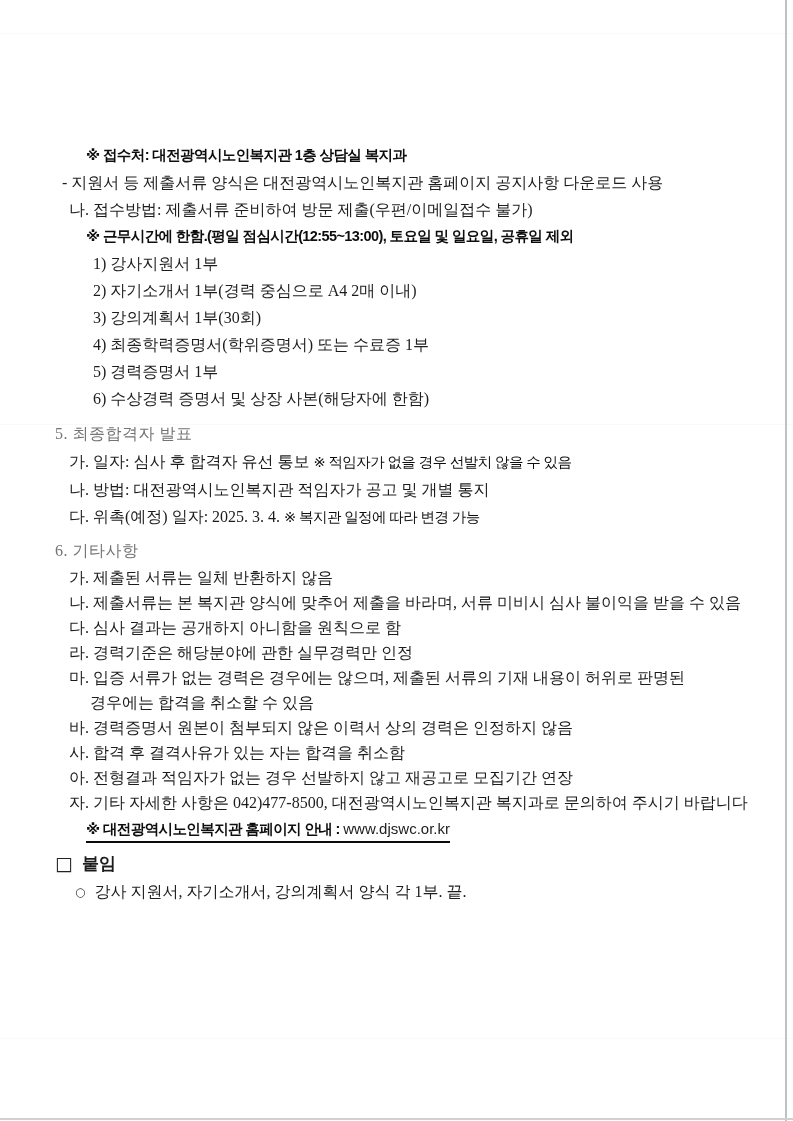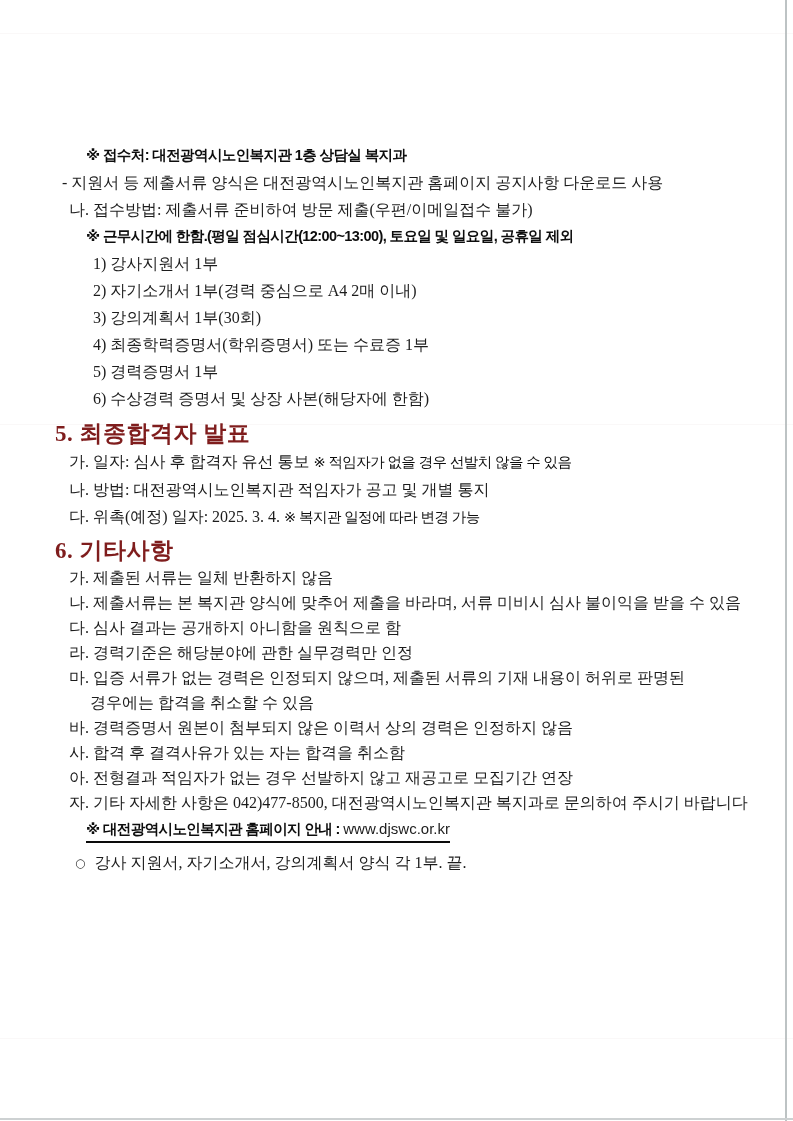--- a/index.html
+++ b/index.html
@@ -49,25 +49,25 @@
   .subnote {
     font-family: "Liberation Sans", "DejaVu Sans", sans-serif;
     font-weight: 700;
     font-size: 12.4px;
     letter-spacing: -0.7px;
     line-height: 24px;
     color: #0d0d0d;
   }
 
   .heading {
-    font-size: 23px;
-    font-weight: 700;
+    font-size: 16px;
+    font-weight: 400;
     line-height: 28px;
     letter-spacing: 0.5px;
-    color: #7f1d1d;
+    color: #737373;
   }
 
   .sec-final { margin-top: 8px; }
   .sec-misc  { margin-top: 6px; }
   .sec-misc .misc-line { line-height: 25px; }
   .sec-attach { margin-top: 6px; }
 
   .em-inline {
     font-family: "Liberation Sans", "DejaVu Sans", sans-serif;
     font-weight: 400;
@@ -118,21 +118,21 @@
   <div class="scan-noise n3"></div>
   <div class="scan-edge-right"></div>
   <div class="scan-edge-bottom"></div>
 
   <div class="content">
 
     <section>
       <div class="line ind-note gothic-bold">※ 접수처: 대전광역시노인복지관 1층 상담실 복지과</div>
       <div class="line ind-dash">- 지원서 등 제출서류 양식은 대전광역시노인복지관 홈페이지 공지사항 다운로드 사용</div>
       <div class="line ind-item">나. 접수방법: 제출서류 준비하여 방문 제출(우편/이메일접수 불가)</div>
-      <div class="line ind-note gothic-bold">※ 근무시간에 한함.(평일 점심시간(12:00~13:00), 토요일 및 일요일, 공휴일 제외</div>
+      <div class="line ind-note gothic-bold">※ 근무시간에 한함.(평일 점심시간(12:55~13:00), 토요일 및 일요일, 공휴일 제외</div>
       <div class="line ind-num">1) 강사지원서 1부</div>
       <div class="line ind-num">2) 자기소개서 1부(경력 중심으로 A4 2매 이내)</div>
       <div class="line ind-num">3) 강의계획서 1부(30회)</div>
       <div class="line ind-num">4) 최종학력증명서(학위증명서) 또는 수료증 1부</div>
       <div class="line ind-num">5) 경력증명서 1부</div>
       <div class="line ind-num">6) 수상경력 증명서 및 상장 사본(해당자에 한함)</div>
     </section>
 
     <section class="sec-final">
       <h2 class="line ind-head heading">5. 최종합격자 발표</h2>
@@ -144,31 +144,34 @@
         <span>다. 위촉(예정) 일자: 2025. 3. 4. </span><span class="em-inline">※ 복지관 일정에 따라 변경 가능</span>
       </div>
     </section>
 
     <section class="sec-misc">
       <h2 class="line ind-head heading">6. 기타사항</h2>
       <div class="line misc-line ind-item">가. 제출된 서류는 일체 반환하지 않음</div>
       <div class="line misc-line ind-item">나. 제출서류는 본 복지관 양식에 맞추어 제출을 바라며, 서류 미비시 심사 불이익을 받을 수 있음</div>
       <div class="line misc-line ind-item">다. 심사 결과는 공개하지 아니함을 원칙으로 함</div>
       <div class="line misc-line ind-item">라. 경력기준은 해당분야에 관한 실무경력만 인정</div>
-      <div class="line misc-line ind-item">마. 입증 서류가 없는 경력은 인정되지 않으며, 제출된 서류의 기재 내용이 허위로 판명된</div>
+      <div class="line misc-line ind-item">마. 입증 서류가 없는 경력은 경우에는 않으며, 제출된 서류의 기재 내용이 허위로 판명된</div>
       <div class="line misc-line ind-cont">경우에는 합격을 취소할 수 있음</div>
       <div class="line misc-line ind-item">바. 경력증명서 원본이 첨부되지 않은 이력서 상의 경력은 인정하지 않음</div>
       <div class="line misc-line ind-item">사. 합격 후 결격사유가 있는 자는 합격을 취소함</div>
       <div class="line misc-line ind-item">아. 전형결과 적임자가 없는 경우 선발하지 않고 재공고로 모집기간 연장</div>
       <div class="line misc-line ind-item">자. 기타 자세한 사항은 042)477-8500, 대전광역시노인복지관 복지과로 문의하여 주시기 바랍니다</div>
       <div class="line homepage-line ind-note">
         <span class="uline"><span class="gothic-bold">※ 대전광역시노인복지관 홈페이지 안내 : </span><span class="homepage-url">www.djswc.or.kr</span></span>
       </div>
     </section>
 
     <section class="sec-attach">
+      <div class="line attach-head ind-head">
+        <span class="square-glyph">□</span><span>붙임</span>
+      </div>
       <div class="line attach-item">
         <span class="circle-glyph">○</span><span>강사 지원서, 자기소개서, 강의계획서 양식 각 1부.  끝.</span>
       </div>
     </section>
 
   </div>
 </div>
 
 </body></html>

